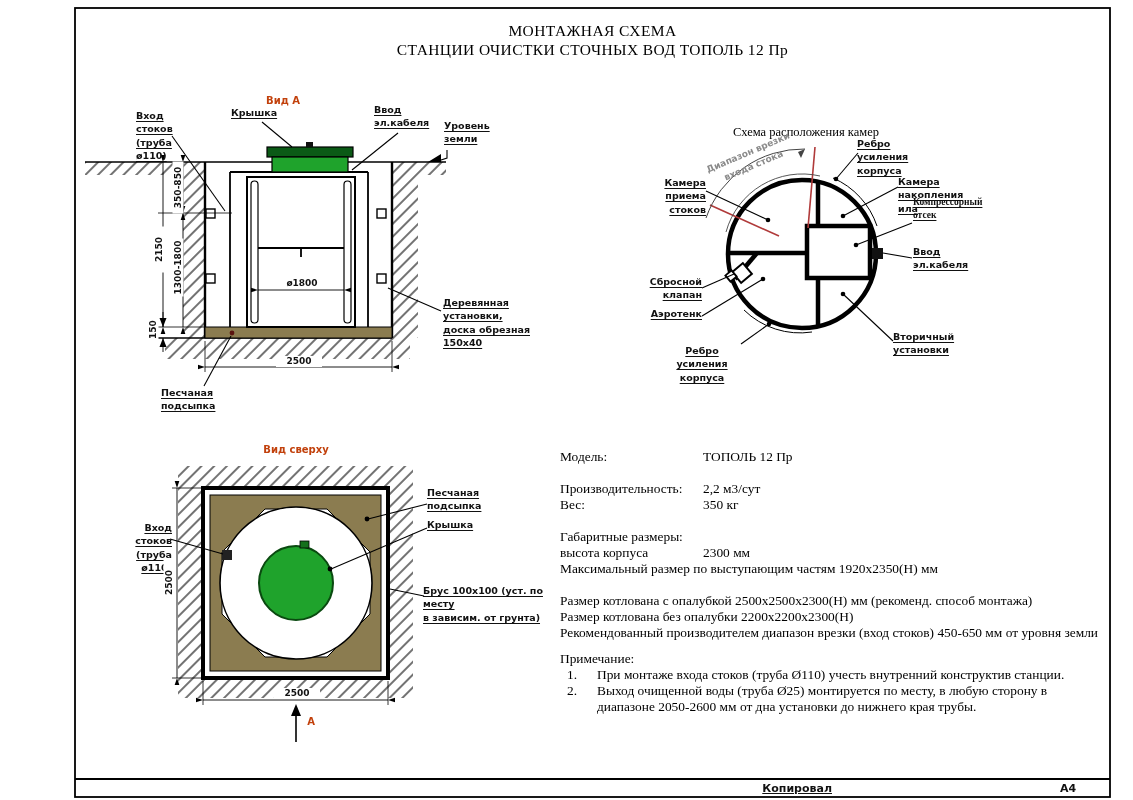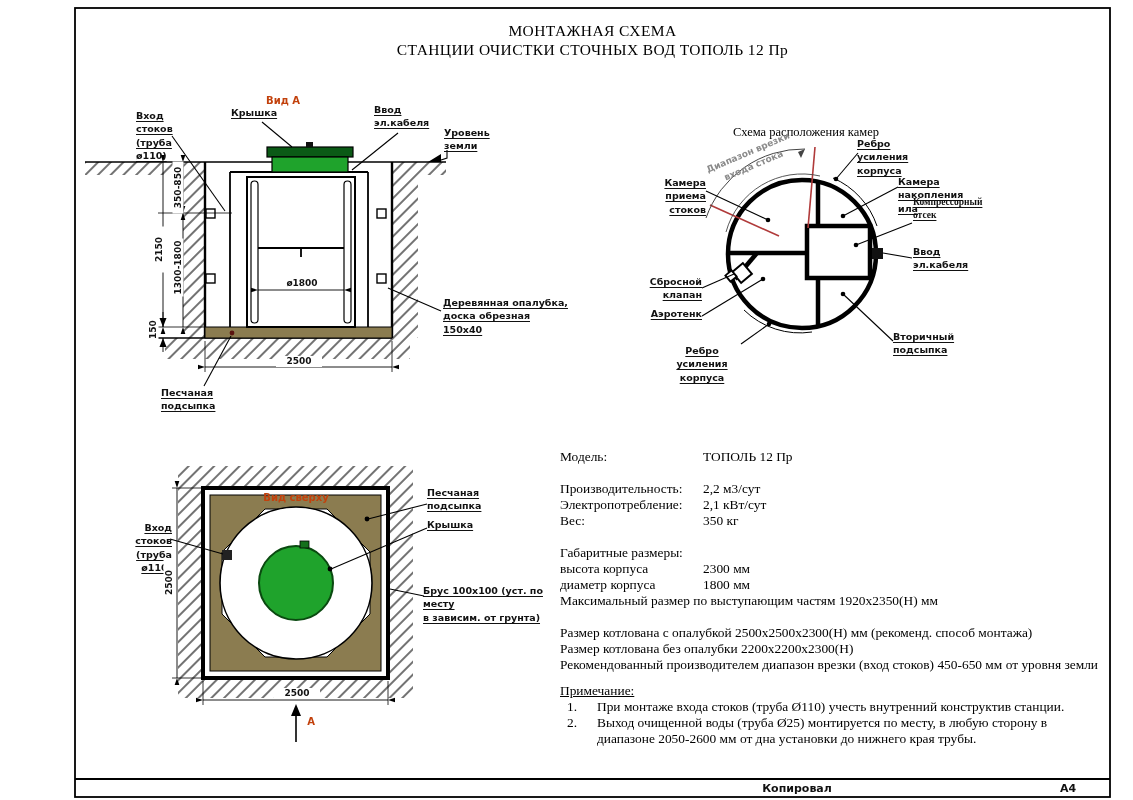--- a/index.html
+++ b/index.html
@@ -24,21 +24,21 @@
   .doctitle{position:absolute;left:75px;top:22px;width:1035px;text-align:center;
        font-family:"Liberation Serif",serif;font-size:15.5px;letter-spacing:.4px;line-height:1.22;}
   .specs{position:absolute;left:560px;top:449px;width:548px;
        font-family:"Liberation Serif",serif;font-size:13.4px;line-height:16px;}
   .srow{display:flex;}
   .srow .k{width:143px;flex:none;}
   .gap16{height:16px;}
   .gap10{height:10px;}
   .note-row{display:flex;}
   .note-row .n{width:30px;flex:none;padding-left:7px;}
-  .underl{text-decoration:underline;}
+  .underl{}
   .foot{position:absolute;font-family:"DejaVu Sans",sans-serif;font-size:11px;font-weight:700;color:#111;}
 </style>
 </head>
 <body>
 
 <div id="page">
 
   <svg width="1133" height="800" viewBox="0 0 1133 800">
     <defs>
       <pattern id="hatch" width="9" height="9" patternUnits="userSpaceOnUse" patternTransform="rotate(45)">
@@ -192,23 +192,23 @@
     <div>МОНТАЖНАЯ СХЕМА</div>
     <div>СТАНЦИИ ОЧИСТКИ СТОЧНЫХ ВОД ТОПОЛЬ 12 Пр</div>
   </div>
 
   <div class="vtitle" style="left:250px;top:95px;width:66px;">Вид А</div>
   <div class="lbl" style="left:136px;top:109px;width:62px;">Вход стоков
 (труба ø110)</div>
   <div class="lbl" style="left:231px;top:106px;width:52px;">Крышка</div>
   <div class="lbl" style="left:374px;top:103px;width:58px;">Ввод
 эл.кабеля</div>
-  <div class="lbl" style="left:444px;top:126px;width:52px;">Уровень
+  <div class="lbl" style="left:444px;top:119px;width:52px;">Уровень
 земли</div>
-  <div class="lbl" style="left:443px;top:296px;width:128px;">Деревянная опалубка,
+  <div class="lbl" style="left:443px;top:296px;width:128px;">Деревянная установки,
 доска обрезная 150x40</div>
   <div class="lbl" style="left:161px;top:386px;width:66px;">Песчаная
 подсыпка</div>
   <div class="dim vdim" style="left:152px;top:182px;width:50px;">350-850</div>
   <div class="dim vdim" style="left:136px;top:244px;width:44px;">2150</div>
   <div class="dim vdim" style="left:149px;top:262px;width:56px;">1300-1800</div>
   <div class="dim vdim" style="left:137px;top:324px;width:30px;">150</div>
   <div class="dim" style="left:276px;top:356px;width:44px;">2500</div>
   <div class="dim" style="left:279px;top:278px;width:44px;">ø1800</div>
 
@@ -224,23 +224,23 @@
   <div class="lbl" style="left:913px;top:196px;width:82px;font-family:Liberation Serif, serif;">Компрессорный
 отсек</div>
   <div class="lbl" style="left:913px;top:245px;width:60px;">Ввод
 эл.кабеля</div>
   <div class="lbl r" style="left:636px;top:275px;width:66px;">Сбросной
 клапан</div>
   <div class="lbl r" style="left:643px;top:307px;width:59px;">Аэротенк</div>
   <div class="lbl c" style="left:664px;top:344px;width:76px;">Ребро усиления
 корпуса</div>
   <div class="lbl" style="left:893px;top:330px;width:70px;">Вторичный
-подсыпка</div>
-
-  <div class="vtitle" style="left:240px;top:444px;width:112px;margin-top:48px;">Вид сверху</div>
+установки</div>
+
+  <div class="vtitle" style="left:240px;top:444px;width:112px;">Вид сверху</div>
   <div class="lbl r" style="left:106px;top:521px;width:66px;">Вход стоков
 (труба ø110)</div>
   <div class="lbl" style="left:427px;top:486px;width:66px;">Песчаная
 подсыпка</div>
   <div class="lbl" style="left:427px;top:518px;width:52px;">Крышка</div>
   <div class="lbl" style="left:423px;top:584px;width:142px;">Брус 100x100 (уст. по месту
 в зависим. от грунта)</div>
   <div class="dim vdim" style="left:146px;top:577px;width:44px;">2500</div>
   <div class="dim" style="left:274px;top:688px;width:44px;">2500</div>
   <div class="vtitle" style="left:301px;top:716px;width:20px;">А</div>
@@ -249,50 +249,42 @@
     <div class="srow">
       <div class="k">Модель:</div>
       <div>ТОПОЛЬ 12 Пр</div>
     </div>
     <div class="gap16"></div>
     <div class="srow">
       <div class="k">Производительность:</div>
       <div>2,2 м3/сут</div>
     </div>
     <div class="srow">
-      <div class="k">Электропотребление:</div>
-      <div>2,1 кВт/сут</div>
-    </div>
-    <div class="srow">
       <div class="k">Вес:</div>
       <div>350 кг</div>
     </div>
     <div class="gap16"></div>
     <div>Габаритные размеры:</div>
     <div class="srow">
       <div class="k">высота корпуса</div>
       <div>2300 мм</div>
-    </div>
-    <div class="srow">
-      <div class="k">диаметр корпуса</div>
-      <div>1800 мм</div>
     </div>
     <div>Максимальный размер по выступающим частям 1920х2350(Н) мм</div>
     <div class="gap16"></div>
     <div>Размер котлована с опалубкой 2500х2500х2300(Н) мм (рекоменд. способ монтажа)</div>
     <div>Размер котлована без опалубки 2200х2200х2300(Н)</div>
     <div>Рекомендованный производителем диапазон врезки (вход стоков) 450-650 мм от уровня земли</div>
     <div class="gap10"></div>
     <div class="underl">Примечание:</div>
     <div class="note-row">
       <div class="n">1.</div>
       <div>При монтаже входа  стоков (труба Ø110) учесть внутренний конструктив станции.</div>
     </div>
     <div class="note-row">
       <div class="n">2.</div>
       <div style="width:500px;">Выход очищенной воды (труба Ø25) монтируется по месту, в любую сторону в диапазоне 2050-2600 мм от дна установки до нижнего края трубы.</div>
     </div>
   </div>
 
-  <div class="foot" style="left:762px;top:782px;width:70px;text-align:center;">Копировал</div>
+  <div class="foot" style="left:762px;top:782px;width:70px;text-align:right;text-decoration:underline;">Копировал</div>
   <div class="foot" style="left:1060px;top:782px;width:30px;text-align:left;">А4</div>
 
 </div>
 
 </body></html>

